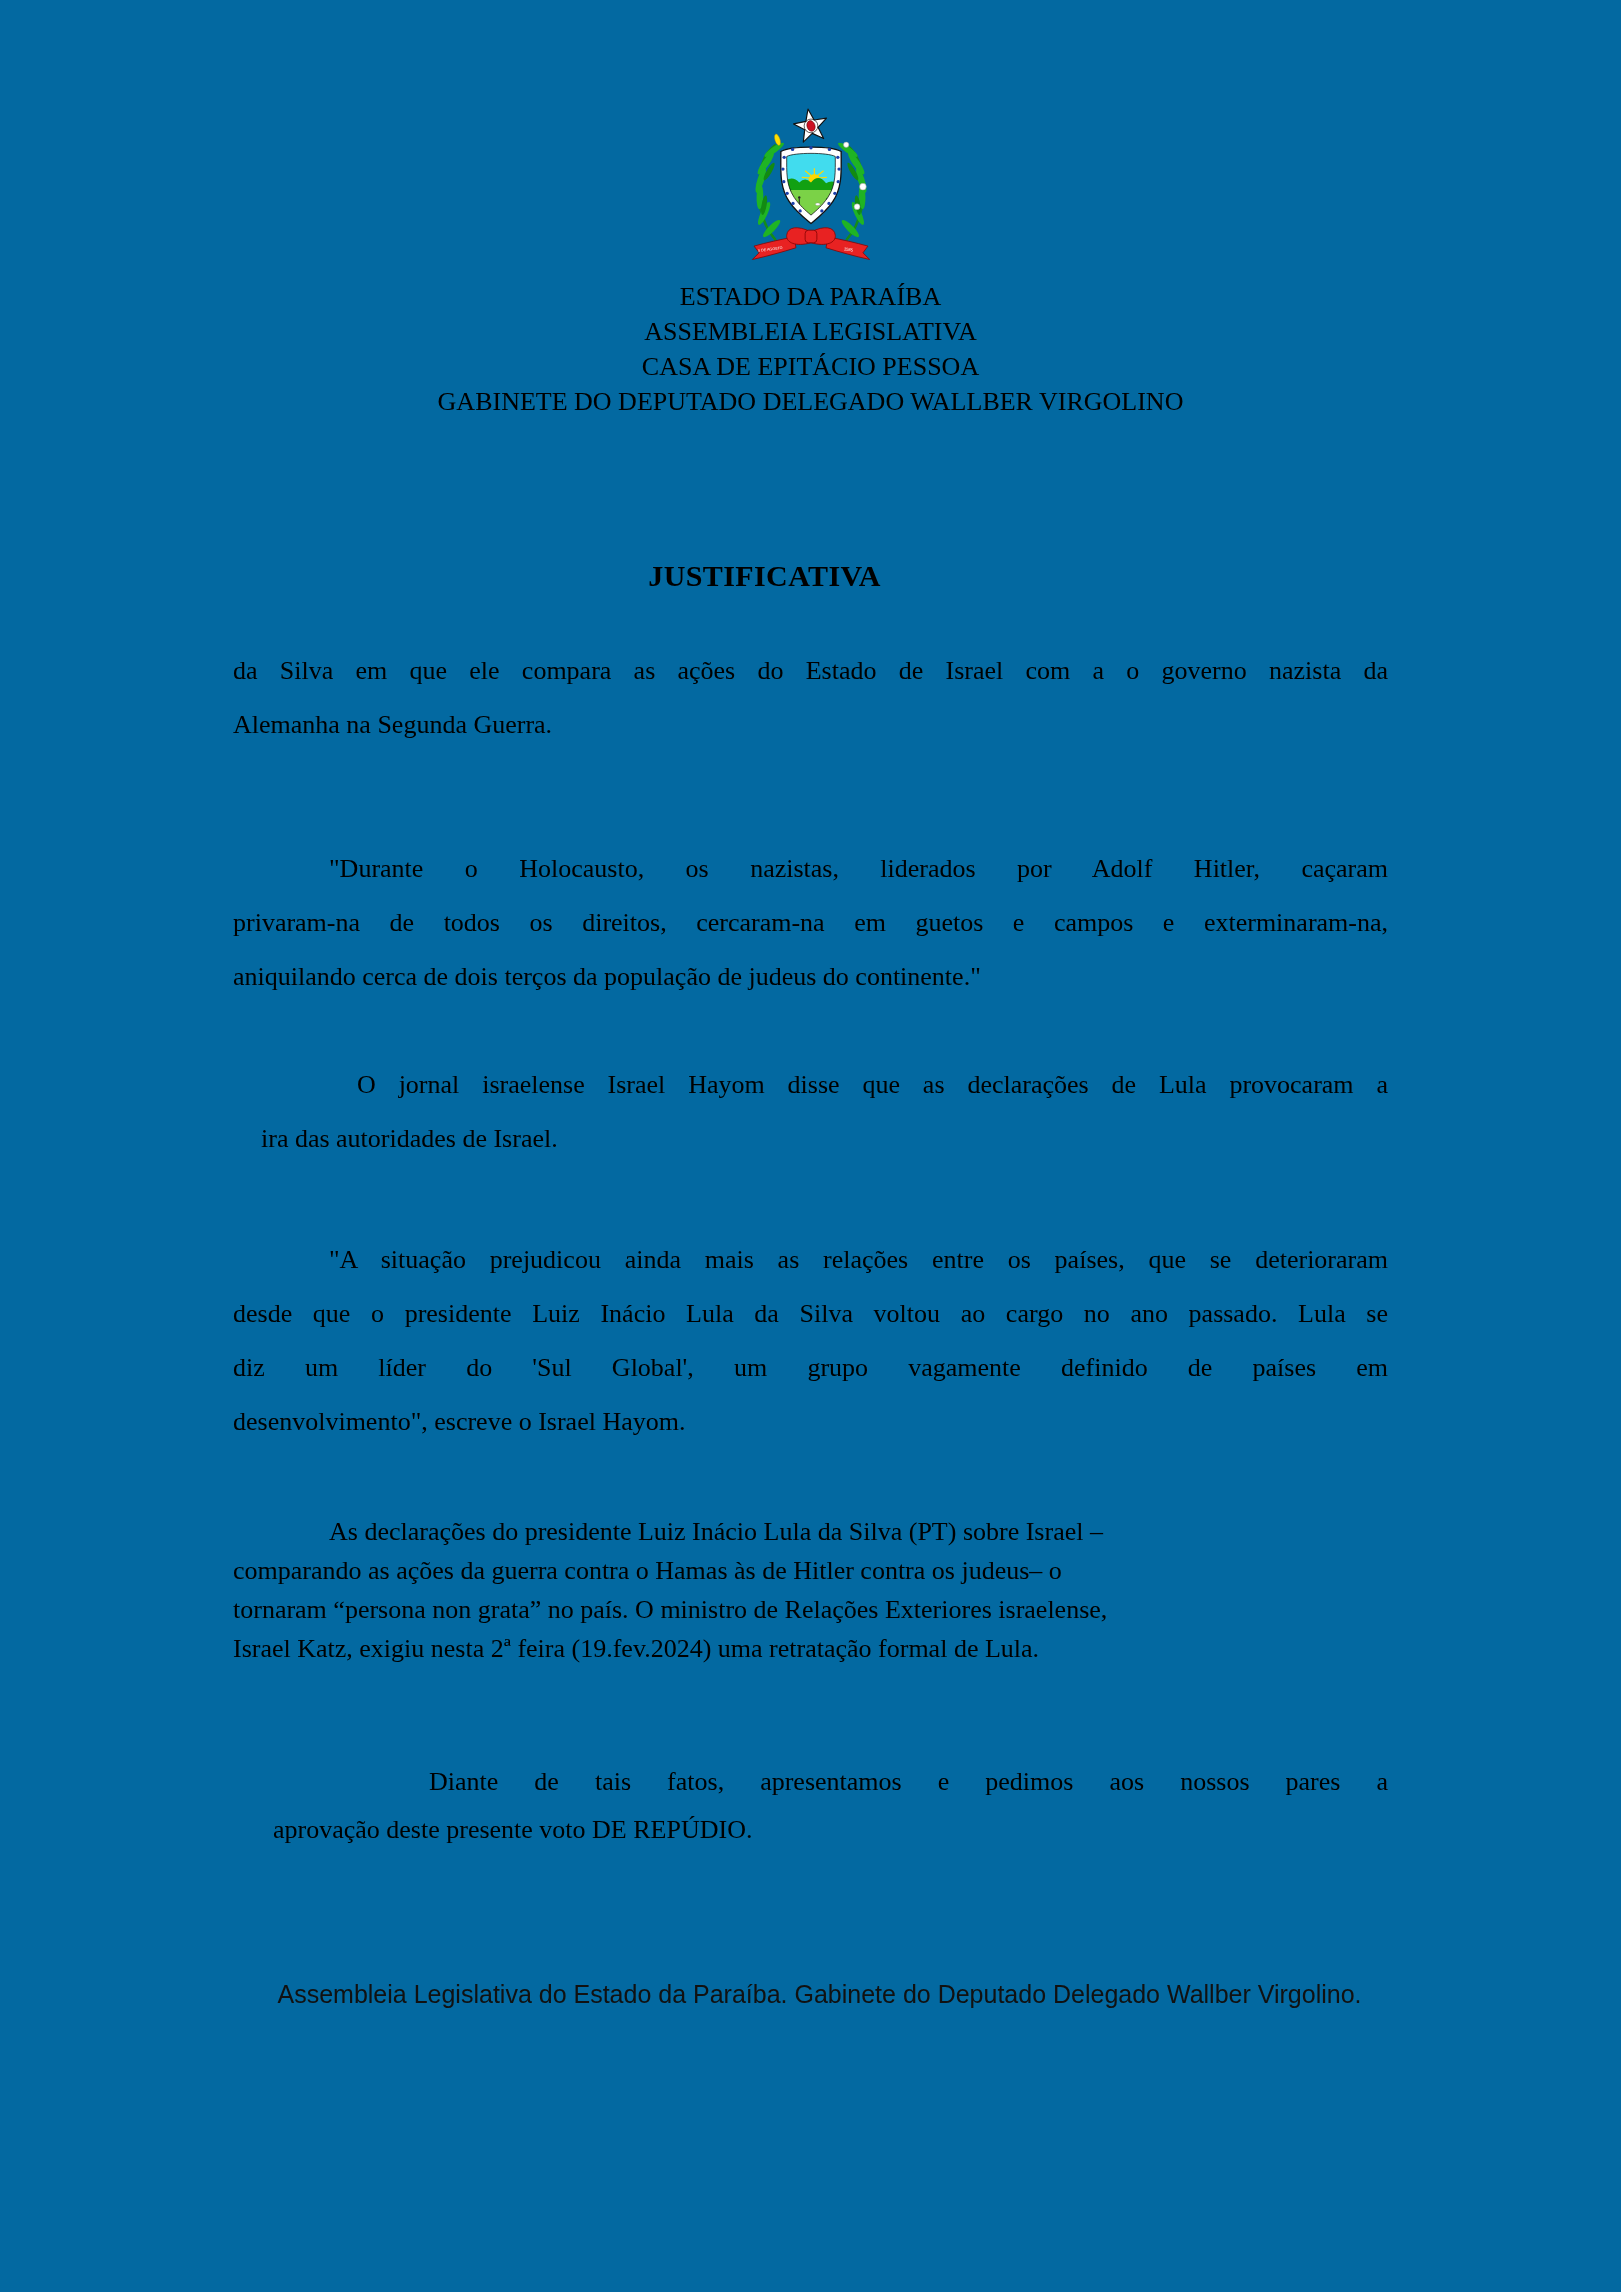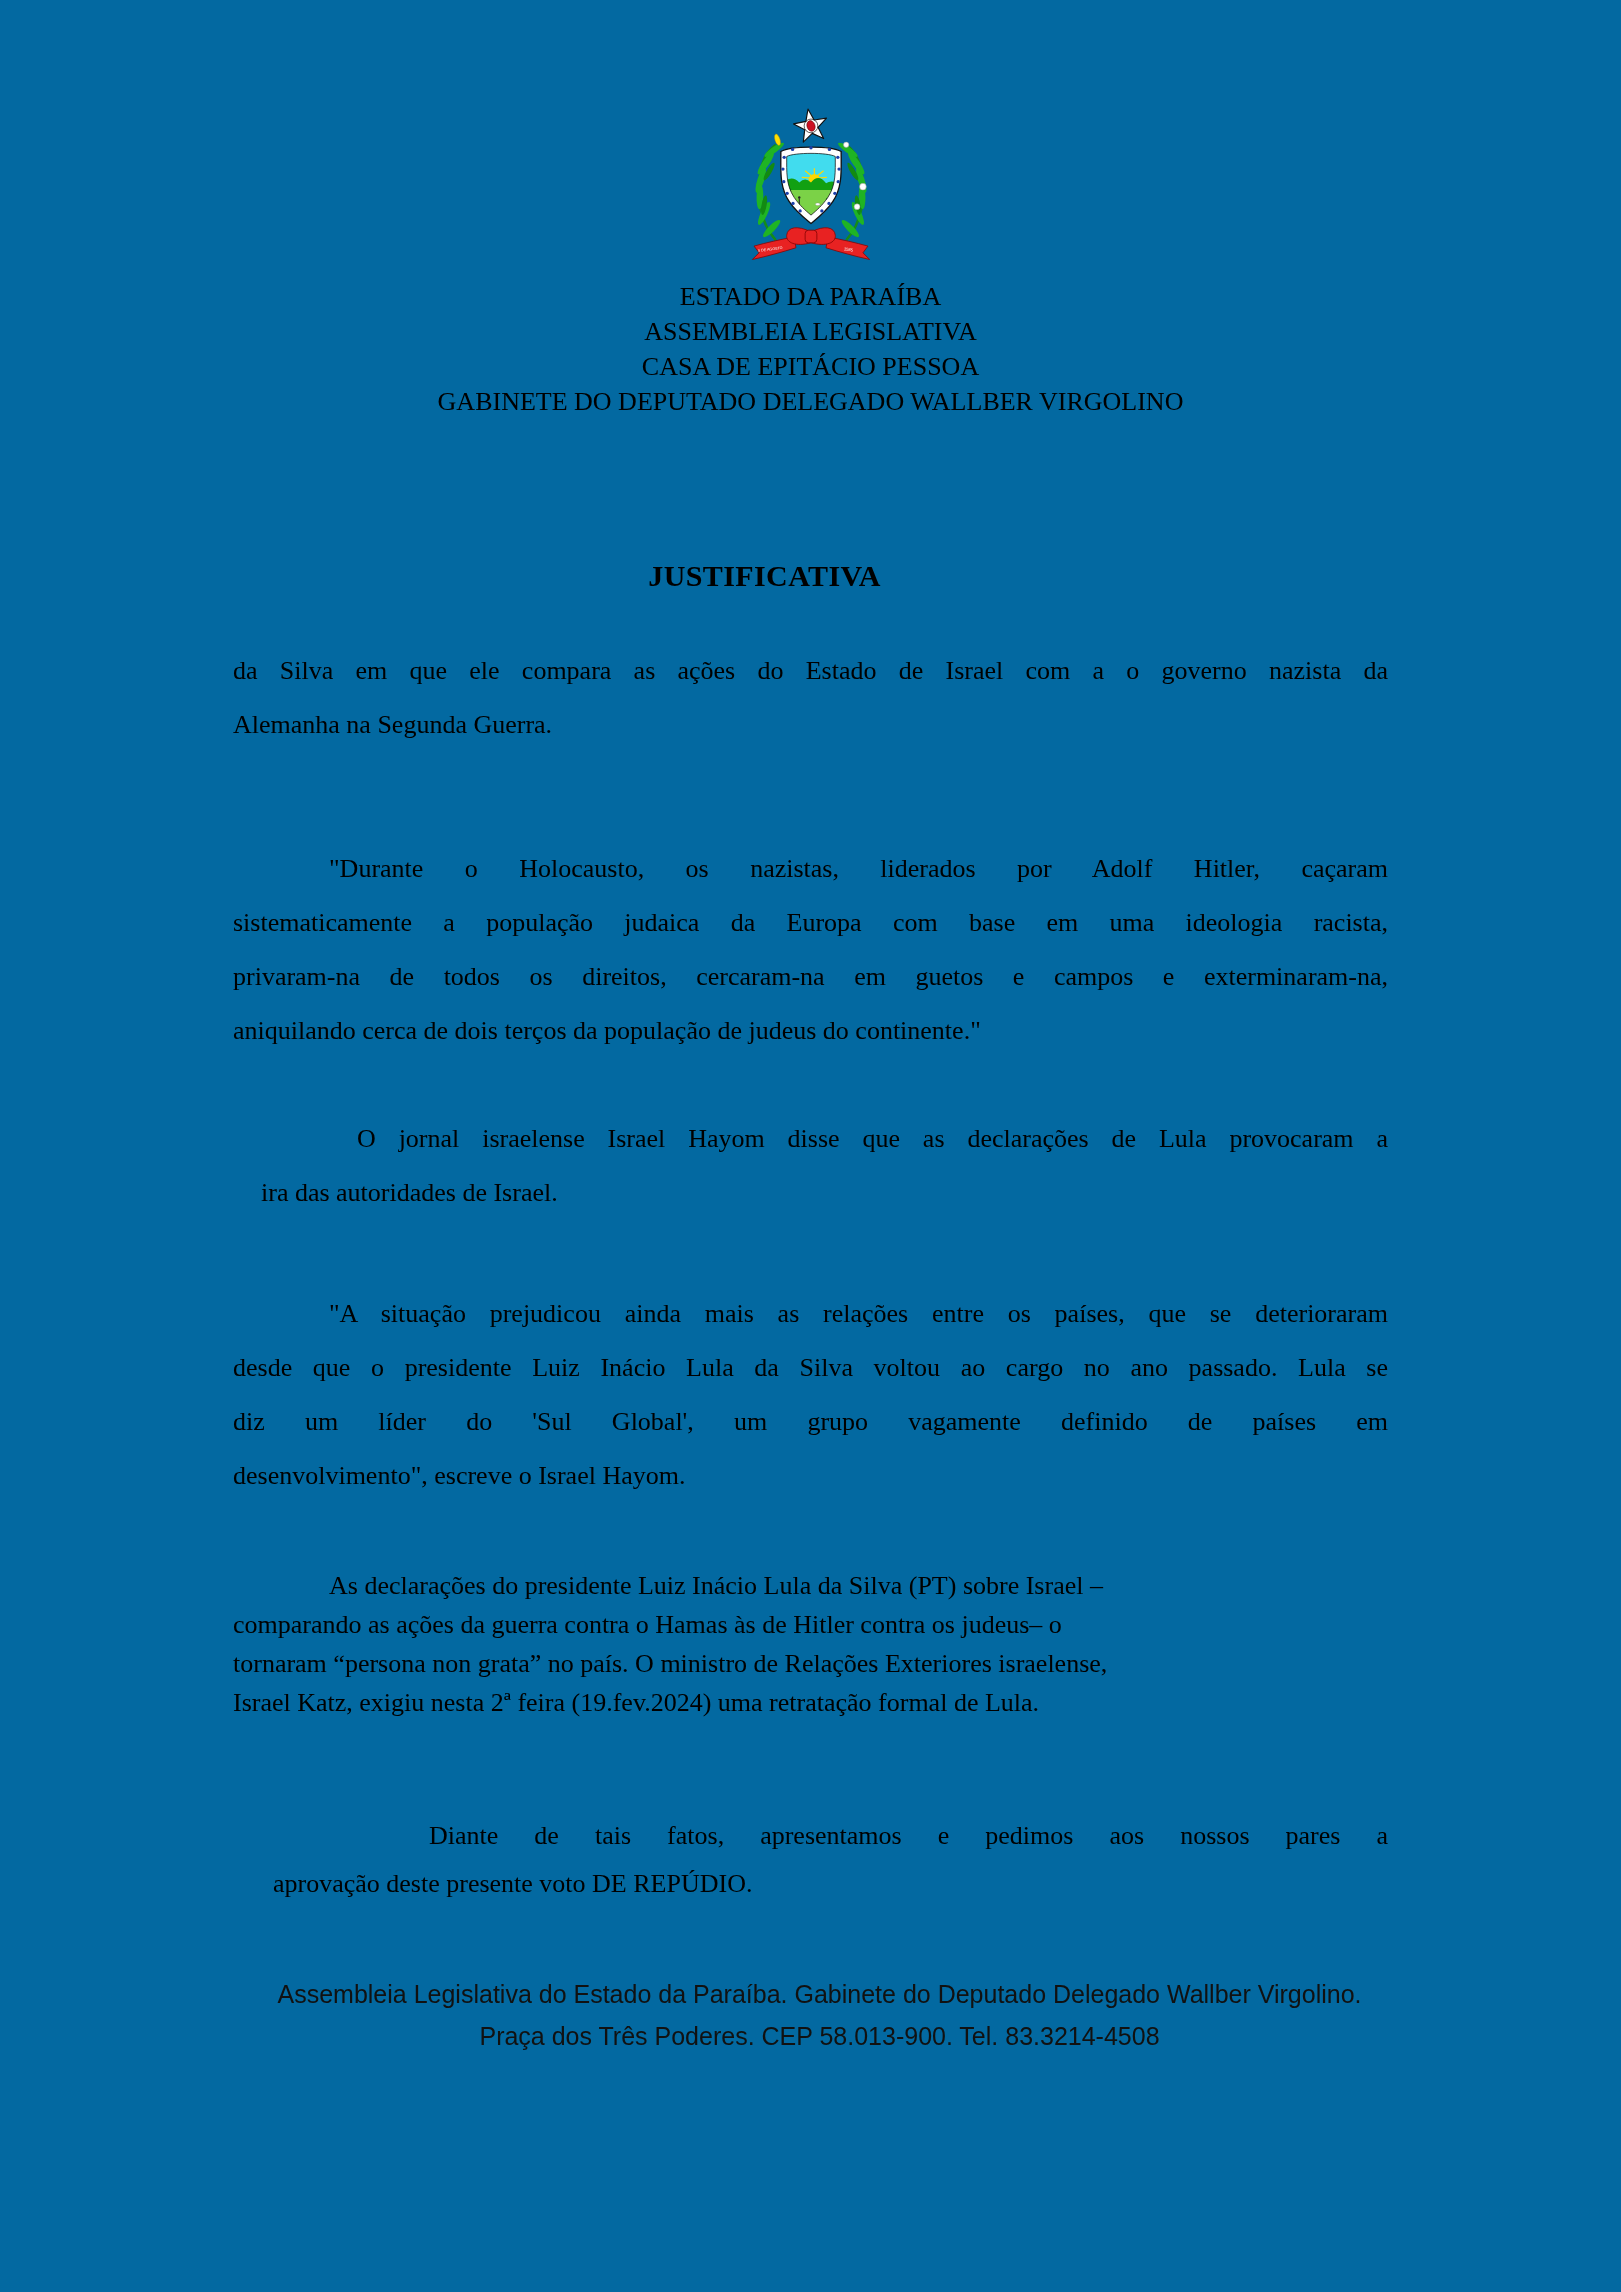--- a/index.html
+++ b/index.html
@@ -164,21 +164,20 @@
 
   <div class="content">
 
     <div class="para p1">
       <div class="line">da Silva em que ele compara as ações do Estado de Israel com a o governo nazista da</div>
       <div class="line left">Alemanha na Segunda Guerra.</div>
     </div>
 
     <div class="para p2">
       <div class="line fl-indent">"Durante o Holocausto, os nazistas, liderados por Adolf Hitler, caçaram</div>
-      <div class="line">sistematicamente a população judaica da Europa com base em uma ideologia racista,</div>
       <div class="line">privaram-na de todos os direitos, cercaram-na em guetos e campos e exterminaram-na,</div>
       <div class="line left">aniquilando cerca de dois terços da população de judeus do continente."</div>
     </div>
 
     <div class="para p3">
       <div class="line fl-indent">O jornal israelense Israel Hayom disse que as declarações de Lula provocaram a</div>
       <div class="line left">ira das autoridades de Israel.</div>
     </div>
 
     <div class="para p4">
@@ -197,17 +196,16 @@
 
     <div class="para p6">
       <div class="line fl-big-indent">Diante de tais fatos, apresentamos e pedimos aos nossos pares a</div>
       <div class="line left">aprovação deste presente voto DE REPÚDIO.</div>
     </div>
 
   </div>
 
   <div class="footer">
     <div>Assembleia Legislativa do Estado da Paraíba. Gabinete do Deputado Delegado Wallber Virgolino.</div>
-    <div>Praça dos Três Poderes. CEP 58.013-900. Tel. 83.3214-4508</div>
   </div>
 
 </div>
 
 
 </body></html>

